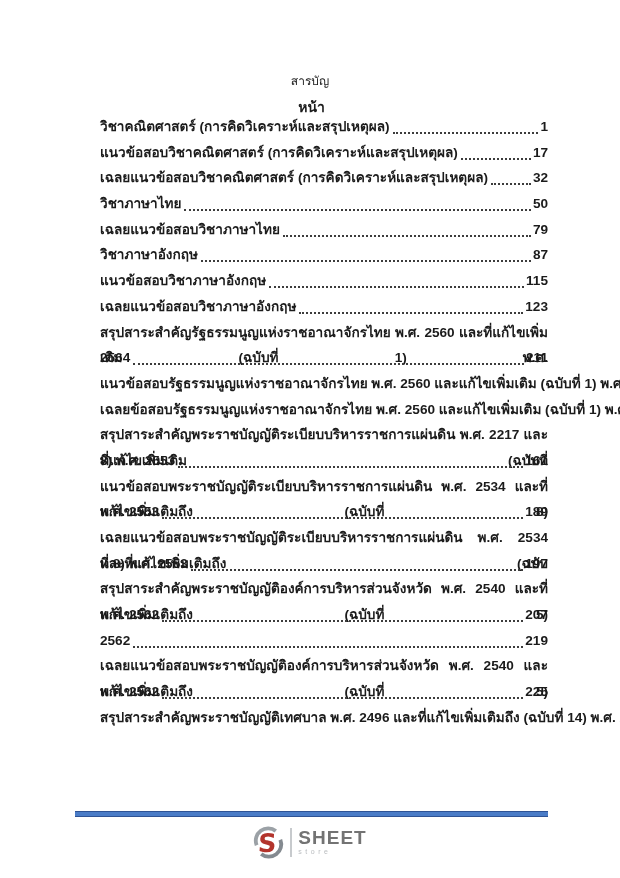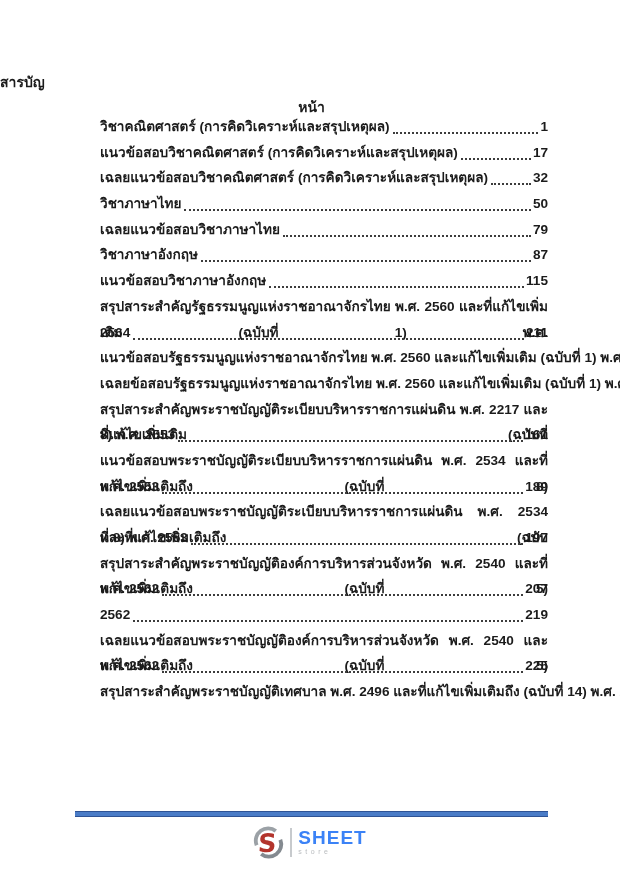--- a/index.html
+++ b/index.html
@@ -1,22 +1,22 @@
 <!DOCTYPE html>
 <html><head>
 <meta charset="utf-8">
 <style>
   html,body { margin:0; padding:0; }
   body {
     width:620px; height:878px; background:#ffffff; position:relative; overflow:hidden;
     font-family:"Liberation Sans","DejaVu Sans",sans-serif; color:#1b1b1b;
   }
   .doc-title {
-    position:absolute; top:71px; left:0; right:0; text-align:left;
-    font-size:14px; font-weight:bold;
+    position:absolute; top:71px; left:0; right:0; text-align:center;
+    font-size:12px; font-weight:normal;
   }
   .page-col-label {
     position:absolute; top:96px; left:75px; right:72px; text-align:center;
     font-size:14px; font-weight:bold;
   }
   #toc-entries {
     position:absolute; top:114px; left:75px; right:72px;
     font-size:13.6px; font-weight:600;
   }
   .toc-line { display:flex; height:25.7px; line-height:25.7px;margin-left:25px; }
@@ -33,21 +33,21 @@
   .footer-bar {
     position:absolute; left:75px; right:72px; top:811px; height:4px;
     background:#4a7cc7; border-top:1.5px solid #2e5395; border-bottom:1.5px solid #2e5395;
   }
   .logo {
     position:absolute; top:821px; left:0; right:0; height:42px;
     display:flex; justify-content:center; align-items:center; gap:6px;
   }
   .logo-divider { width:2px; height:29px; background:#c7cacd; }
   .logo-text { display:flex; flex-direction:column; }
-  .logo-name { font-size:19px; font-weight:bold; color:#3b82f6; letter-spacing:1px; line-height:17px; }
+  .logo-name { font-size:19px; font-weight:bold; color:#737373; letter-spacing:1px; line-height:17px; }
   .logo-sub { font-size:7px; letter-spacing:3.5px; color:#b9bcbf; margin-top:2px; }
 </style>
 </head>
 <body>
 
 <div class="doc-title">สารบัญ</div>
 <div class="page-col-label">หน้า</div>
 
 <div id="toc-entries">
     <div>
@@ -90,20 +90,27 @@
         <span class="t">วิชาภาษาอังกฤษ</span>
         <span class="dots"></span>
         <span class="pg">87</span>
       </div>
     </div>
     <div>
       <div class="toc-line">
         <span class="t">แนวข้อสอบวิชาภาษาอังกฤษ</span>
         <span class="dots"></span>
         <span class="pg">115</span>
+      </div>
+    </div>
+    <div>
+      <div class="toc-line">
+        <span class="t">เฉลยแนวข้อสอบวิชาภาษาอังกฤษ</span>
+        <span class="dots"></span>
+        <span class="pg">123</span>
       </div>
     </div>
     <div>
       <div class="toc-line cont">
         <span class="t">สรุปสาระสำคัญรัฐธรรมนูญแห่งราชอาณาจักรไทย พ.ศ. 2560 และที่แก้ไขเพิ่มเติม (ฉบับที่ 1) พ.ศ.</span>
       </div>
       <div class="toc-line">
         <span class="t">2564</span>
         <span class="dots"></span>
         <span class="pg">211</span>

